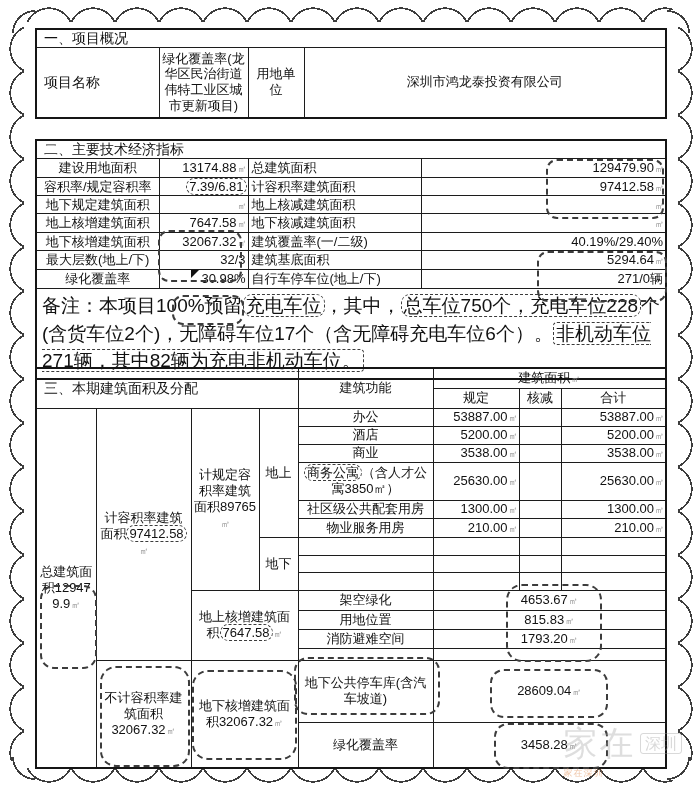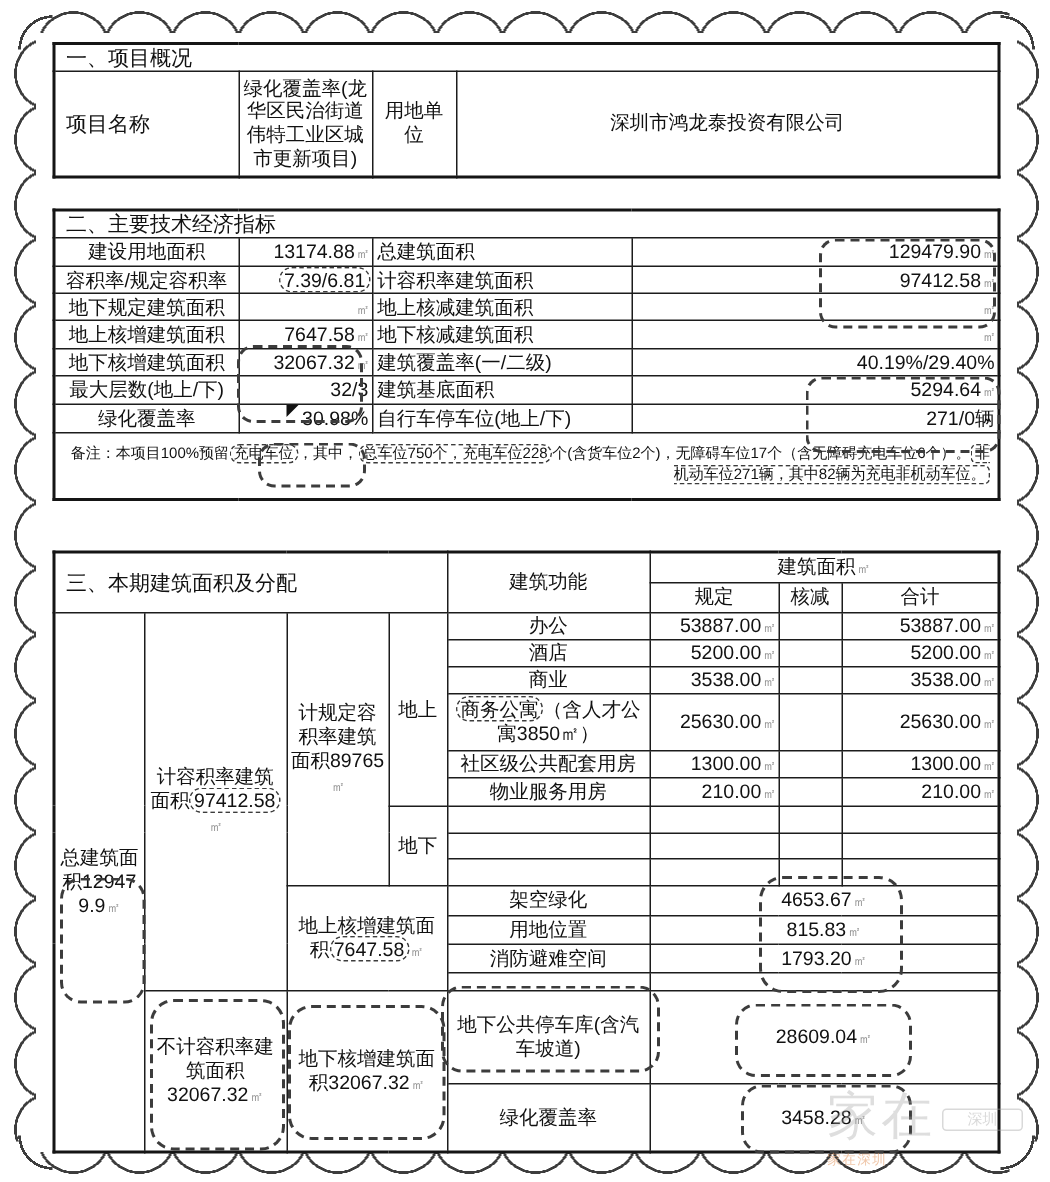--- a/index.html
+++ b/index.html
@@ -28,25 +28,25 @@
   td.val{text-align:right;padding-right:1px;white-space:nowrap;}
   td.ctr{text-align:center;}
   .unit{font-size:9px;color:#8a8a8a;margin-left:1px;}
   .wrapnum{word-break:break-all;}
   
   .anno{position:absolute;border:2px dashed #3c3c3c;border-radius:11px;pointer-events:none;}
   .mk{border:1.6px dashed #3c3c3c;border-radius:9px;padding:0 2px;}
   .mkbox{border:1.6px dashed #3c3c3c;border-radius:4px;padding:0 2px;}
   .flag{position:absolute;width:0;height:0;border-top:8px solid #111;border-right:8px solid transparent;}
   
-  td.remark{text-align:right;padding:3px 5px;font-size:10px;line-height:1.45;}
+  td.remark{text-align:left;padding:3px 5px;font-size:19px;line-height:1.45;}
   
   .wm{position:absolute;right:18px;bottom:8px;color:rgba(150,150,150,0.45);pointer-events:none;text-align:left;}
   .wm-main{font-size:34px;letter-spacing:2px;font-weight:normal;color:rgba(160,160,160,0.35);}
-  .wm-badge{font-size:10px;border:1px solid rgba(160,160,160,0.4);border-radius:3px;padding:1px 16px;color:rgba(160,160,160,0.4);vertical-align:super;}
+  .wm-badge{font-size:16px;border:1px solid rgba(160,160,160,0.4);border-radius:3px;padding:1px 4px;color:rgba(160,160,160,0.4);vertical-align:super;}
   .wm-tag{font-size:9px;color:rgba(225,150,95,0.55);letter-spacing:1px;}
 </style>
 </head>
 <body>
 
 <div class="page">
 
   <div class="sc-h sc-top"></div>
   <div class="sc-h sc-bot"></div>
   <div class="sc-v sc-left"></div>

